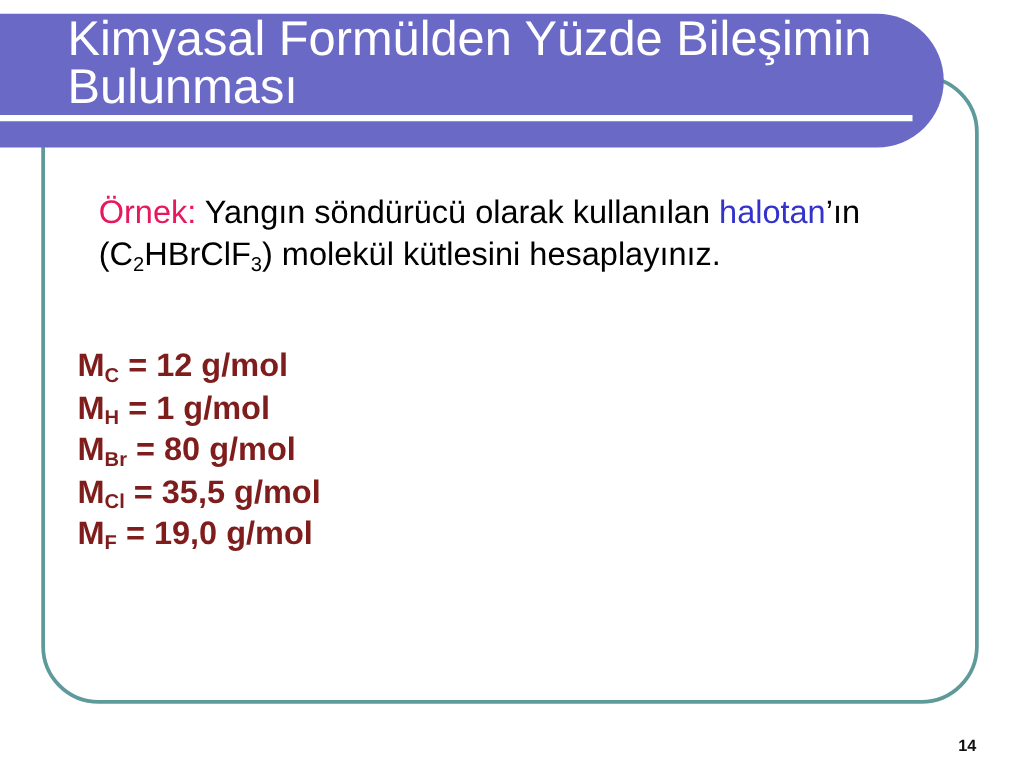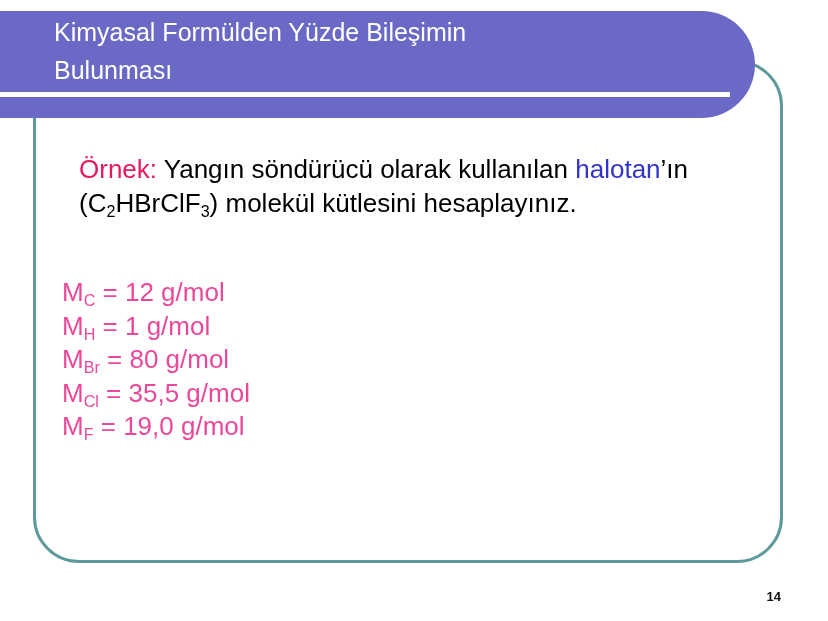--- a/index.html
+++ b/index.html
@@ -43,21 +43,21 @@
     border-top-right-radius: 56px;
     border-bottom-right-radius: 56px;
     z-index: 3;
   }
   #title-text {
     position: absolute;
     left: 54px;
     top: 13px;
     width: 690px;
     color: #ffffff;
-    font-size: 25px;
+    font-size: 39px;
     line-height: 38px;
     letter-spacing: 0px;
     font-weight: normal;
     z-index: 4;
     white-space: pre-line;
   }
   #title-underline {
     position: absolute;
     left: -30px;
     top: 92px;
@@ -86,22 +86,23 @@
   .kw-compound { color: #3333cc; }
   sub {
     font-size: 0.62em;
     vertical-align: -0.28em;
     line-height: 0;
   }
   #spacer-gap { height: 39px; }
   .mass-line {
     font-size: 26px;
     line-height: 33.5px;
-    color: #ec4899;
+    color: #7f1d1d;
     white-space: nowrap;
+    font-weight: bold;
   }
 
   
   #page-number {
     position: absolute;
     right: 47px;
     bottom: 17px;
     font-size: 13px;
     font-weight: bold;
     color: #111111;

